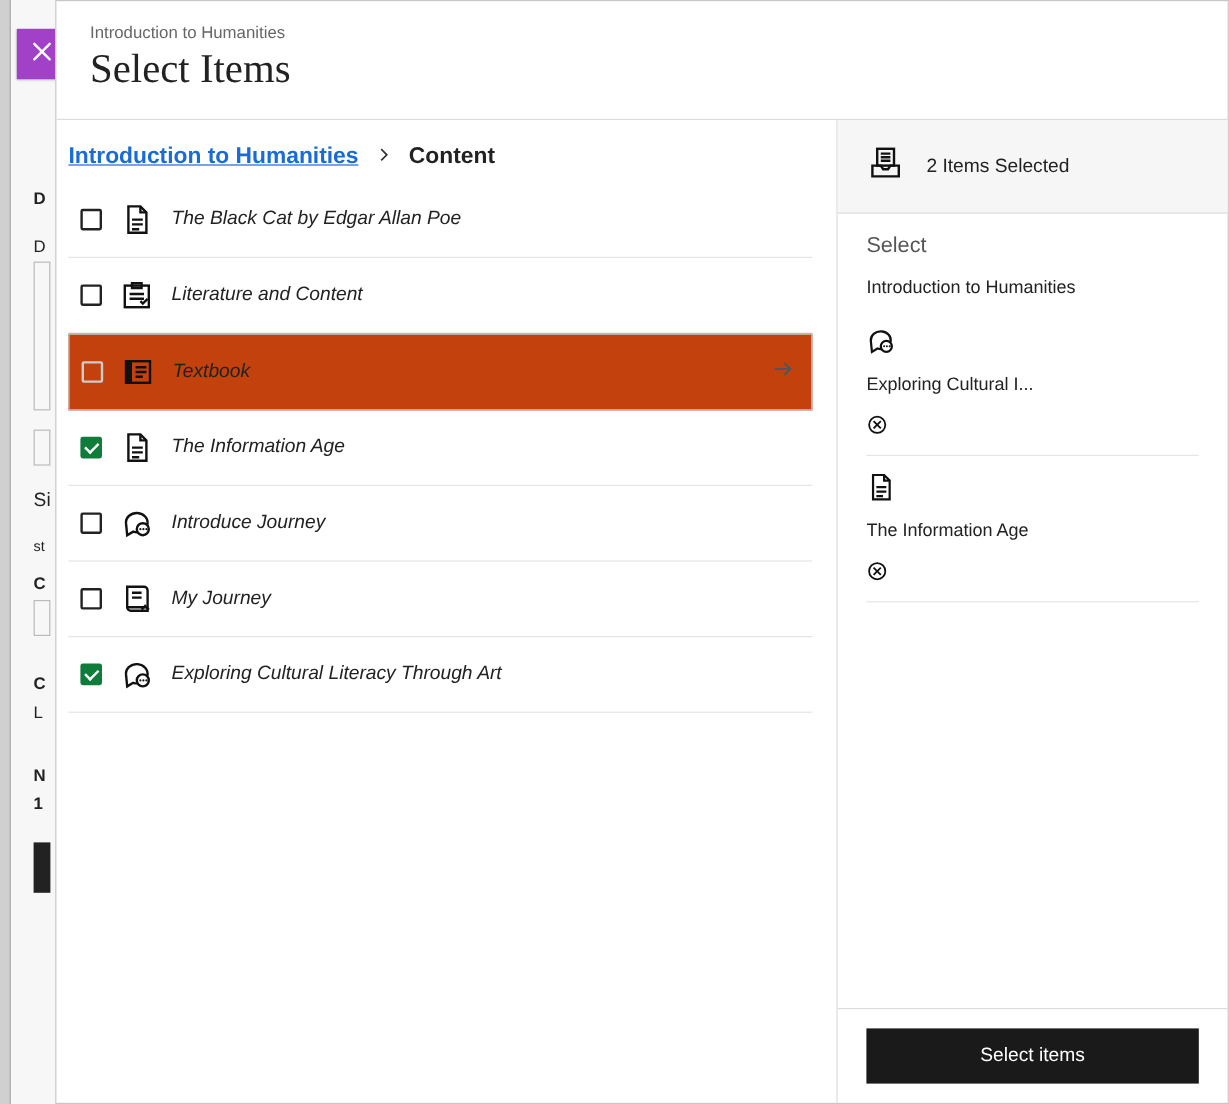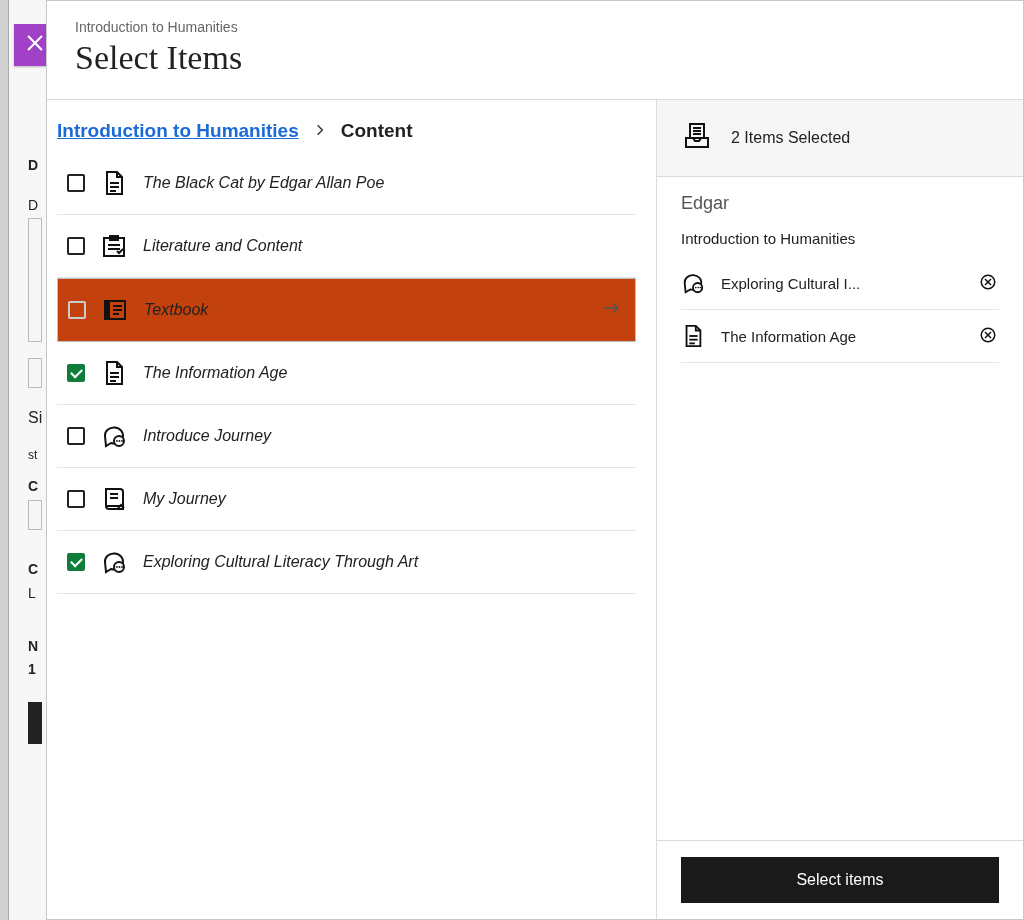--- a/index.html
+++ b/index.html
@@ -20,21 +20,21 @@
   
   .panel { position:absolute; top:0; left:46px; right:0; bottom:0; background:#fff; border:1px solid #c7c7c7; display:flex; flex-direction:column; }
 
   .panel-header { padding:18px 28px 22px 28px; border-bottom:1px solid #dcdcdc; }
   .header-sub { font-size:14px; color:#666; margin-bottom:4px; }
   .header-title { font-family: Georgia, 'Times New Roman', serif; font-size:34px; font-weight:400; color:#222; }
 
   .panel-body { flex:1; display:flex; min-height:0; }
 
   .left-col { flex:1; min-width:0; overflow:auto; }
-  .right-col { width:367px; border-left:1px solid #dcdcdc; display:flex; flex-direction:column; }
+  .right-col { width:326px; border-left:1px solid #dcdcdc; display:flex; flex-direction:column; }
 
   .breadcrumb { padding:20px 28px 10px 10px; font-size:19px; display:flex; align-items:center; gap:14px; flex-wrap:wrap; }
   .breadcrumb a { color:#1a6bd8; text-decoration:underline; font-weight:600; cursor:pointer; }
   .breadcrumb .sep svg { width:14px; height:14px; }
   .breadcrumb .current { color:#222; font-weight:600; }
 
   .item-list { margin:0 20px 0 10px;font-style:italic; }
   .item-row { display:flex; align-items:center; gap:16px; padding:18px 10px; border-bottom:1px solid #e5e5e5; cursor:pointer; position:relative; }
   .item-row.hover { background:#c2410c; border:1px solid #bfbfbf; }
   .item-row .chk { width:18px; height:18px; border:2px solid #222; border-radius:2px; flex-shrink:0; display:flex; align-items:center; justify-content:center; }
@@ -48,21 +48,21 @@
   .item-row .arrow svg { width:20px; height:20px; stroke:#555; }
 
   
   .sel-summary { display:flex; align-items:center; gap:18px; padding:20px 24px; border-bottom:1px solid #dcdcdc; background:#f6f6f6; }
   .sel-summary svg { width:32px; height:32px; }
   .sel-summary .txt { font-size:16px; color:#222; }
 
   .sel-items { padding:16px 24px; flex:1; overflow:auto; }
   .sel-items h3 { font-size:18px; font-weight:400; color:#555; margin:0 0 16px 0; }
   .sel-group-title { font-size:15px; color:#222; margin-bottom:10px; }
-  .sel-row { display:flex; align-items:center; gap:16px; padding:14px 0; border-bottom:1px solid #e5e5e5; }
+  .sel-row { display:flex; gap:16px; padding:14px 0; border-bottom:1px solid #e5e5e5;flex-direction:column; }
   .sel-row .type-icon { width:24px; height:24px; flex-shrink:0; }
   .sel-row .type-icon svg { width:24px; height:24px; }
   .sel-row .sel-label { flex:1; font-size:15px; color:#222; overflow:hidden; text-overflow:ellipsis; white-space:nowrap; }
   .sel-row .remove { width:20px; height:20px; cursor:pointer; }
   .sel-row .remove svg { width:18px; height:18px; }
 
   .footer { border-top:1px solid #dcdcdc; padding:16px 24px; }
   .primary-btn { width:100%; background:#1a1a1a; color:#fff; border:none; padding:14px 0; font-size:16px; cursor:pointer; }
 </style>
 </head>
@@ -191,21 +191,21 @@
               <line x1="12" y1="8" x2="20" y2="8"></line>
               <line x1="12" y1="11" x2="20" y2="11"></line>
               <line x1="12" y1="14" x2="20" y2="14"></line>
               <path d="M5 18 h7 l2 3 h4 l2 -3 h7 v9 h-22 z"></path>
             </svg>
         </span>
         <span class="txt">2 Items Selected</span>
       </div>
 
       <div class="sel-items">
-        <h3>Edgar</h3>
+        <h3>Select</h3>
         <div class="sel-group-title">Introduction to Humanities</div>
         <div id="selected-list">
             <div class="sel-row">
               <span class="type-icon"><svg viewBox="0 0 26 26">
                   <use href="#i-discussion"></use>
                 </svg></span>
               <span class="sel-label">Exploring Cultural I...</span>
               <span class="remove"><svg viewBox="0 0 24 24">
                   <use href="#i-remove"></use>
                 </svg></span>

